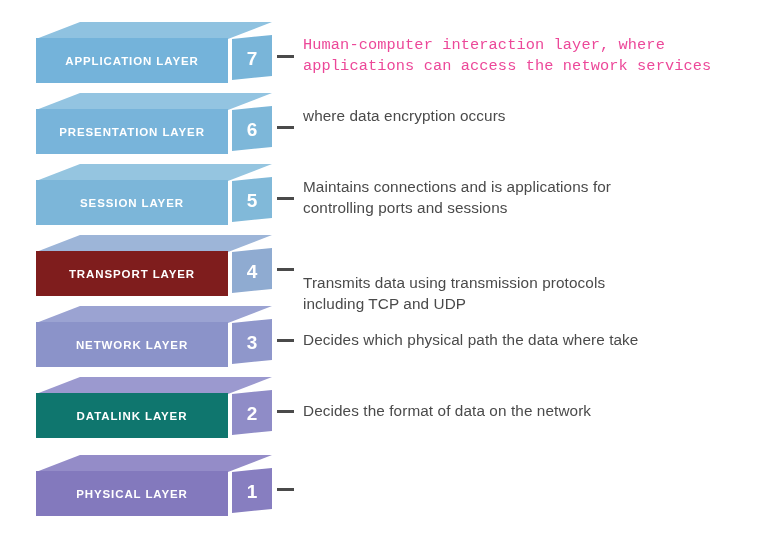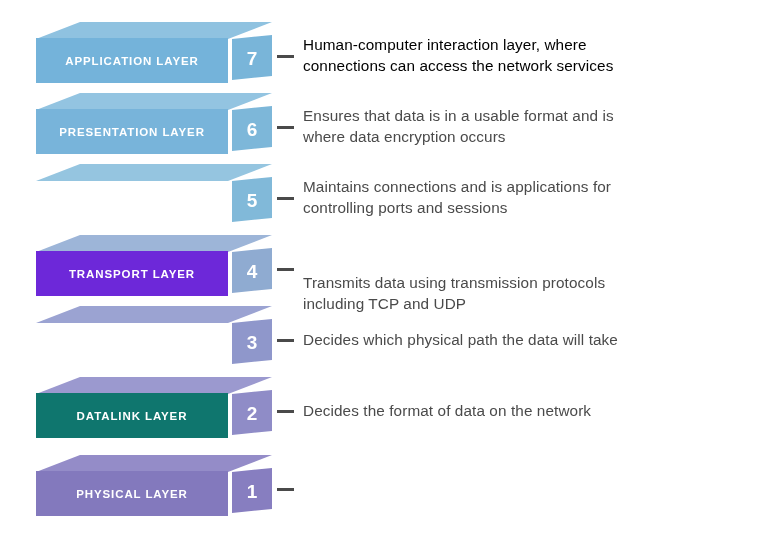--- a/index.html
+++ b/index.html
@@ -151,23 +151,23 @@
         <div class="box-side">
           <div class="box-side-shape">
             <svg viewBox="0 0 40 45" preserveAspectRatio="none">
               <polygon points="0,4 40,0 40,41 0,45" fill="#79b5d9"></polygon>
             </svg>
           </div>
           <span class="layer-number">7</span>
         </div>
       </div>
       <div class="dash" style="background: rgb(74, 74, 74);"></div>
-      <div class="desc" style="color: #000000;">
+      <div class="desc" style="color: #ec4899; font-family: Liberation Mono, monospace;">
         <span class="desc-line">Human-computer interaction layer, where</span>
-        <span class="desc-line">connections can access the network services</span>
+        <span class="desc-line">applications can access the network services</span>
       </div>
     </div>
     <div class="layer-row" style="top: 93px;">
       <div class="box3d">
         <div class="box-top">
           <svg viewBox="0 0 236 18" preserveAspectRatio="none">
             <polygon points="0,17 44,0 236,0 192,17" fill="#93c4e1"></polygon>
           </svg>
         </div>
         <div class="box-front" style="background: rgb(120, 180, 218);">
@@ -177,30 +177,32 @@
           <div class="box-side-shape">
             <svg viewBox="0 0 40 45" preserveAspectRatio="none">
               <polygon points="0,4 40,0 40,41 0,45" fill="#7db7d9"></polygon>
             </svg>
           </div>
           <span class="layer-number">6</span>
         </div>
       </div>
       <div class="dash" style="background: rgb(74, 74, 74);"></div>
       <div class="desc" style="color: rgb(74, 74, 74);">
-        <span class="desc-line">Ensures that data is in a usable format and is</span>
         <span class="desc-line">where data encryption occurs</span>
       </div>
     </div>
     <div class="layer-row" style="top: 164px;">
       <div class="box3d">
         <div class="box-top">
           <svg viewBox="0 0 236 18" preserveAspectRatio="none">
             <polygon points="0,17 44,0 236,0 192,17" fill="#95c5e0"></polygon>
           </svg>
+        </div>
+        <div class="box-front" style="background: rgb(124, 182, 217);">
+          <span class="layer-name">SESSION LAYER</span>
         </div>
         <div class="box-side">
           <div class="box-side-shape">
             <svg viewBox="0 0 40 45" preserveAspectRatio="none">
               <polygon points="0,4 40,0 40,41 0,45" fill="#81b9d9"></polygon>
             </svg>
           </div>
           <span class="layer-number">5</span>
         </div>
       </div>
@@ -210,21 +212,21 @@
         <span class="desc-line">controlling ports and sessions</span>
       </div>
     </div>
     <div class="layer-row" style="top: 235px;">
       <div class="box3d">
         <div class="box-top">
           <svg viewBox="0 0 236 18" preserveAspectRatio="none">
             <polygon points="0,17 44,0 236,0 192,17" fill="#9db5d8"></polygon>
           </svg>
         </div>
-        <div class="box-front" style="background: #6d28d9;">
+        <div class="box-front" style="background: #7f1d1d;">
           <span class="layer-name">TRANSPORT LAYER</span>
         </div>
         <div class="box-side">
           <div class="box-side-shape">
             <svg viewBox="0 0 40 45" preserveAspectRatio="none">
               <polygon points="0,4 40,0 40,41 0,45" fill="#8fabd1"></polygon>
             </svg>
           </div>
           <span class="layer-number">4</span>
         </div>
@@ -235,32 +237,35 @@
         <span class="desc-line">including TCP and UDP</span>
       </div>
     </div>
     <div class="layer-row" style="top: 306px;">
       <div class="box3d">
         <div class="box-top">
           <svg viewBox="0 0 236 18" preserveAspectRatio="none">
             <polygon points="0,17 44,0 236,0 192,17" fill="#9ba3d2"></polygon>
           </svg>
         </div>
+        <div class="box-front" style="background: rgb(139, 147, 201);">
+          <span class="layer-name">NETWORK LAYER</span>
+        </div>
         <div class="box-side">
           <div class="box-side-shape">
             <svg viewBox="0 0 40 45" preserveAspectRatio="none">
               <polygon points="0,4 40,0 40,41 0,45" fill="#8f97cb"></polygon>
             </svg>
           </div>
           <span class="layer-number">3</span>
         </div>
       </div>
       <div class="dash" style="background: rgb(74, 74, 74);"></div>
       <div class="desc single-line" style="color: rgb(74, 74, 74);">
-        <span class="desc-line">Decides which physical path the data will take</span>
+        <span class="desc-line">Decides which physical path the data where take</span>
       </div>
     </div>
     <div class="layer-row" style="top: 377px;">
       <div class="box3d">
         <div class="box-top">
           <svg viewBox="0 0 236 18" preserveAspectRatio="none">
             <polygon points="0,17 44,0 236,0 192,17" fill="#9b99cf"></polygon>
           </svg>
         </div>
         <div class="box-front" style="background: #0f766e;">

